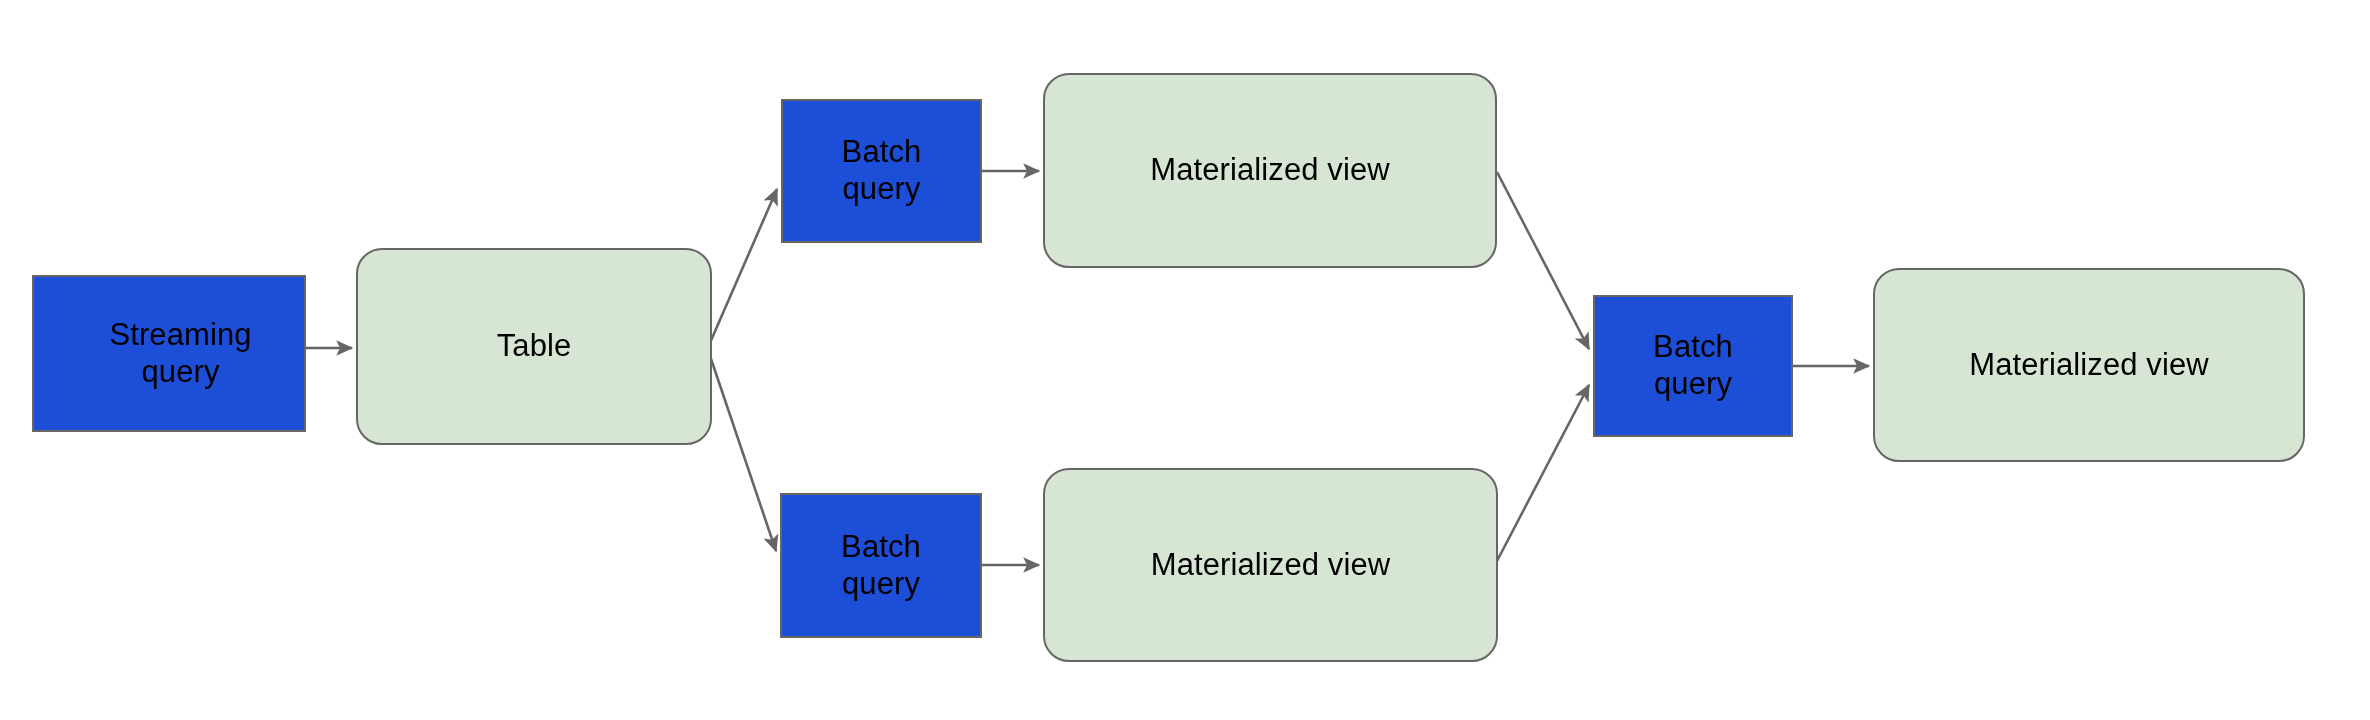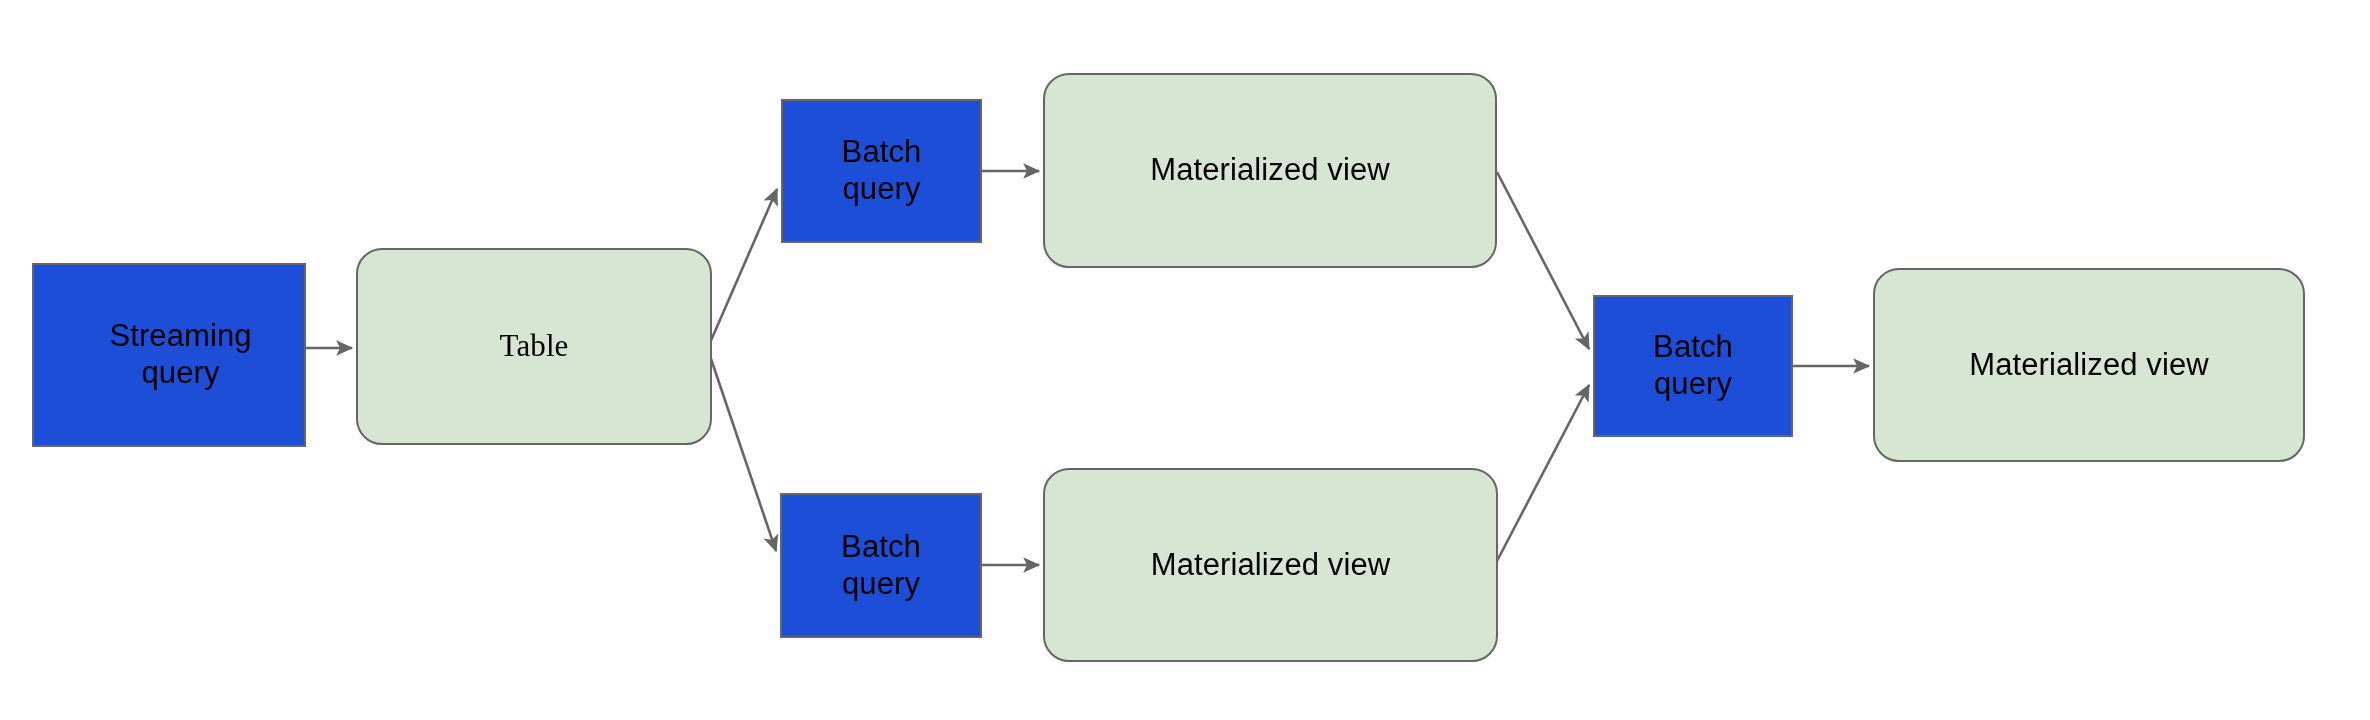--- a/index.html
+++ b/index.html
@@ -71,26 +71,26 @@
         <polyline points="706,352 777,189" marker-end="url(#arrowhead)"></polyline>
         <polyline points="706,344 776,551" marker-end="url(#arrowhead)"></polyline>
         <polyline points="982,171 1039,171" marker-end="url(#arrowhead)"></polyline>
         <polyline points="982,565 1039,565" marker-end="url(#arrowhead)"></polyline>
         <polyline points="1497,172 1589,349" marker-end="url(#arrowhead)"></polyline>
         <polyline points="1497,561 1589,385" marker-end="url(#arrowhead)"></polyline>
         <polyline points="1793,366 1869,366" marker-end="url(#arrowhead)"></polyline>
       </g>
   </svg>
 
-  <div class="node node-process" style="left: 32px; top: 263px; width: 274px; height: 184px; border-radius: 0px; padding-left: 23px;">
+  <div class="node node-process" style="left: 32px; top: 275px; width: 274px; height: 157px; border-radius: 0px; padding-left: 23px;">
     <span class="label">Streaming
 query</span>
   </div>
 
-  <div class="node node-store" style="left: 356px; top: 248px; width: 356px; height: 197px; font-family: Liberation Serif, serif;">
+  <div class="node node-store" style="left: 356px; top: 248px; width: 356px; height: 197px;">
     <span class="label">Table</span>
   </div>
 
   <div class="node node-process" style="left: 781px; top: 99px; width: 201px; height: 144px; border-radius: 0px;">
     <span class="label">Batch
 query</span>
   </div>
 
   <div class="node node-store" style="left: 1043px; top: 73px; width: 454px; height: 195px;">
     <span class="label">Materialized view</span>

